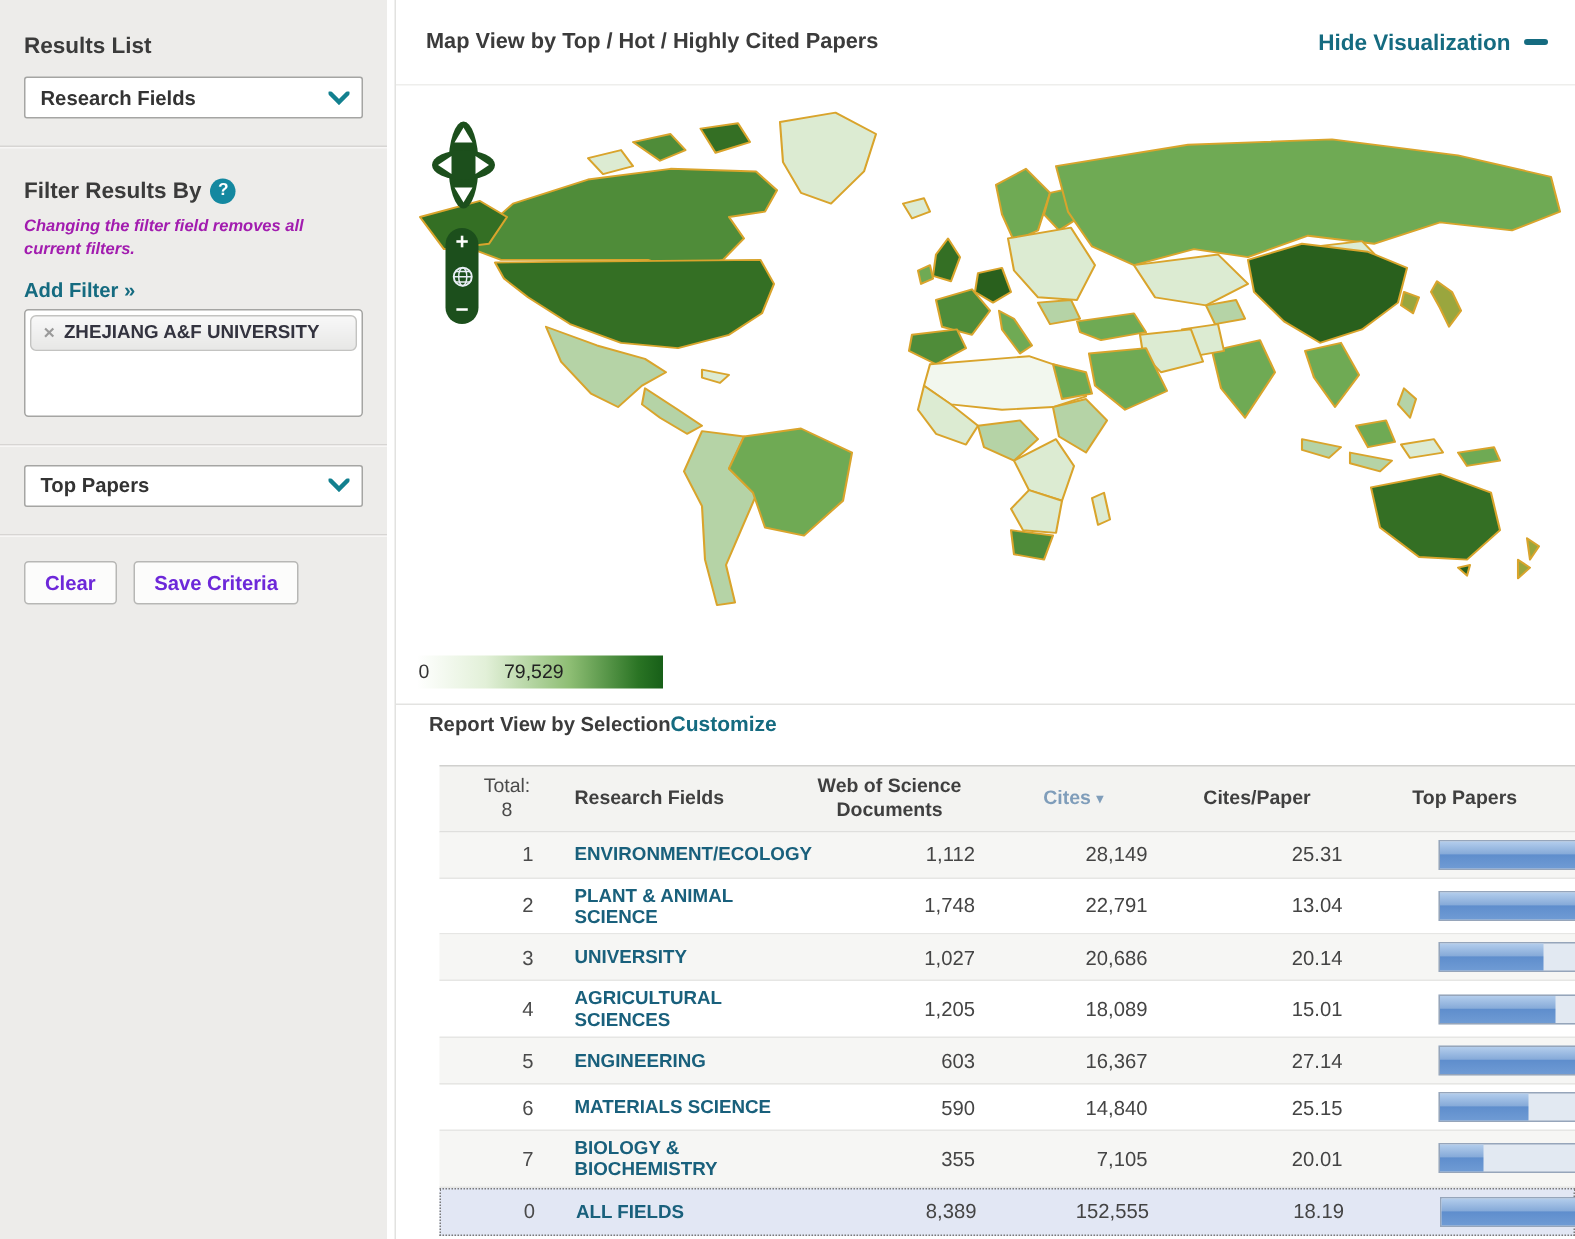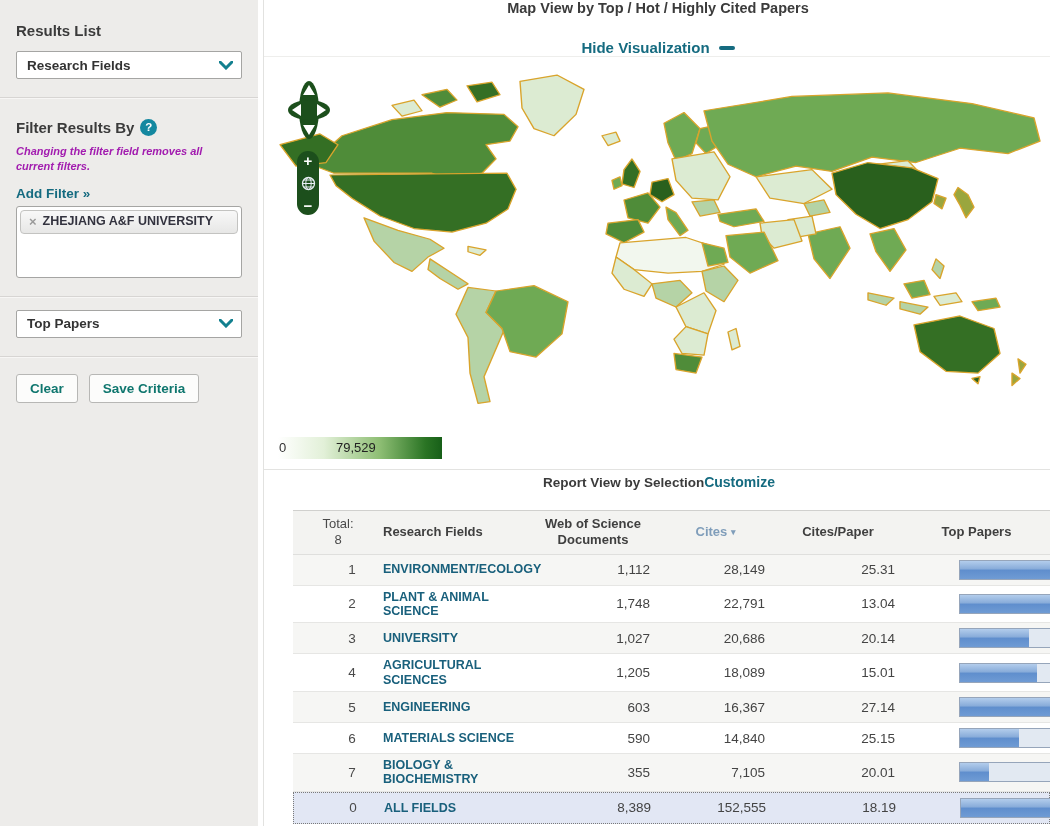--- a/index.html
+++ b/index.html
@@ -24,47 +24,47 @@
     color:#a21caf; line-height:1.35; }
   .add-filter { margin-top:12px; font-size:13.5px; font-weight:bold; color:#156b80; cursor:pointer; }
   .filter-box { margin-top:5px; background:#fff; border:1px solid #a5a5a3; border-radius:3px;
     height:72px; padding:3px; }
   .filter-tag { background:linear-gradient(#f8f8f8,#e7e7e6); border:1px solid #c3c3c1;
     border-radius:4px; padding:3px 6px 4px 6px; display:flex; align-items:flex-start; }
   .tag-x { color:#9a9a9a; font-size:13px; font-weight:bold; margin:0 6px 0 2px; cursor:pointer; line-height:1.2; }
   .tag-label { font-size:12.5px; font-weight:bold; color:#33333f; line-height:1.25; }
   .btn-row { display:flex; gap:11px; padding-top:16px; }
   .btn { background:#fcfcfb; border:1px solid #b7b7b5; border-radius:3px; padding:6px 13px;
-    font-size:13.5px; font-weight:bold; color:#0f766e; cursor:pointer;
+    font-size:13.5px; font-weight:bold; color:#6d28d9; cursor:pointer;
     font-family:"Liberation Sans", sans-serif; }
 
   
   .main { position:absolute; left:263px; top:0; width:787px; height:826px; background:#fff;
     border-left:1px solid #e2e2e0; }
   .main-header { height:57px; display:flex; align-items:center; justify-content:space-between;
-    padding:0 18px 0 20px; border-bottom:1px solid #eeeeec;flex-direction:column; }
+    padding:0 18px 0 20px; border-bottom:1px solid #eeeeec; }
   .map-title { font-size:14.5px; font-weight:bold; color:#3b3b3b; }
   .hide-link { display:flex; align-items:center; gap:9px; cursor:pointer; }
   .hide-link span { font-size:15px; font-weight:bold; color:#156b80; }
   .minus-glyph { width:16px; height:4px; background:#156b80; border-radius:2px; }
 
   .map-area { position:relative; height:412px; }
   .world-svg { position:absolute; left:8px; top:2px; }
   .map-controls { position:absolute; left:22px; top:22px; width:46px; }
   .zoom-pill { margin:6px 0 0 11px; width:22px; height:64px; background:#1c4f1c; border-radius:11px;
     display:flex; flex-direction:column; align-items:center; justify-content:space-between;
     padding:3px 0; cursor:pointer; }
   .zp-plus,.zp-minus { color:#fff; font-size:15px; font-weight:bold; line-height:13px; }
   .legend { position:absolute; left:14px; top:380px; width:164px; height:22px; }
   .legend-bar { position:absolute; left:0; top:0; width:164px; height:22px;
     background:linear-gradient(90deg,#ffffff 0%,#e2f0d8 28%,#8ebe74 62%,#2a7424 90%,#175f18 100%); }
   .legend-min { position:absolute; left:1px; top:3px; font-size:13px; color:#333; }
   .legend-max { position:absolute; left:58px; top:3px; font-size:13px; color:#222; }
 
-  .report-header { height:41px; display:flex; align-items:center; justify-content:center;
+  .report-header { height:41px; display:flex; align-items:center; justify-content:flex-start;
     padding:0 18px 16px 22px; border-top:1px solid #e3e3e1; }
   .report-title { font-size:13.5px; font-weight:bold; color:#3b3b3b; }
   .customize-link { font-size:14px; font-weight:bold; color:#156b80; cursor:pointer; }
 
   .tgrid { display:grid; grid-template-columns:90px 145px 130px 115px 130px 1fr;margin-left:29px; }
   .thead { background:#f3f3f1; border-top:1px solid #d0d0ce; border-bottom:1px solid #dfdfdd;
     min-height:43px; align-items:center; padding:5px 0; }
   .th { font-size:13px; font-weight:bold; color:#3f3f3f; text-align:center; line-height:1.25; }
   .th-total { font-weight:normal; color:#4a4a4a; }
   .th-fields { text-align:left; }

